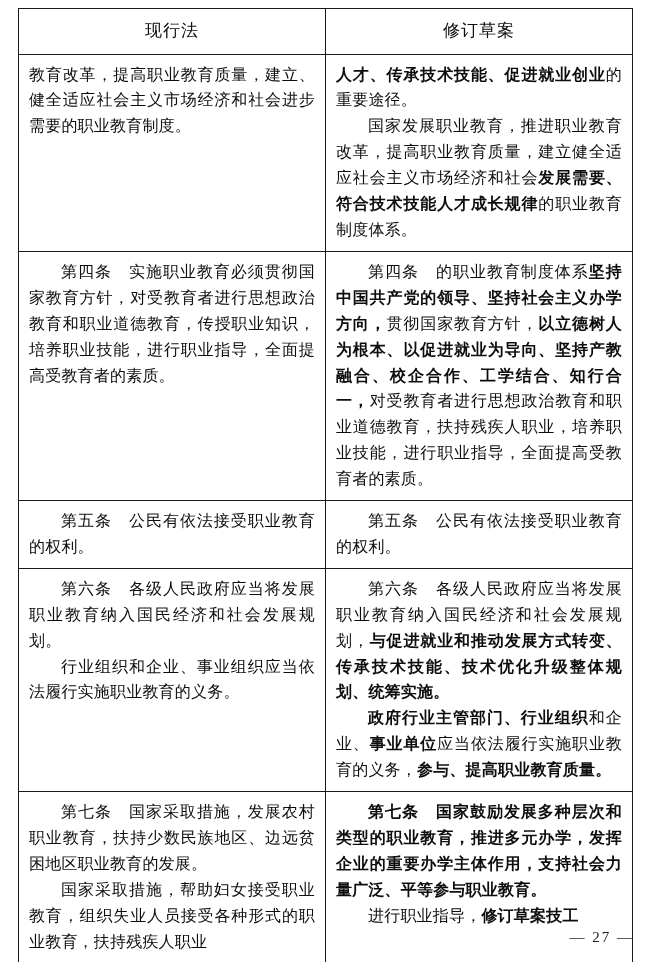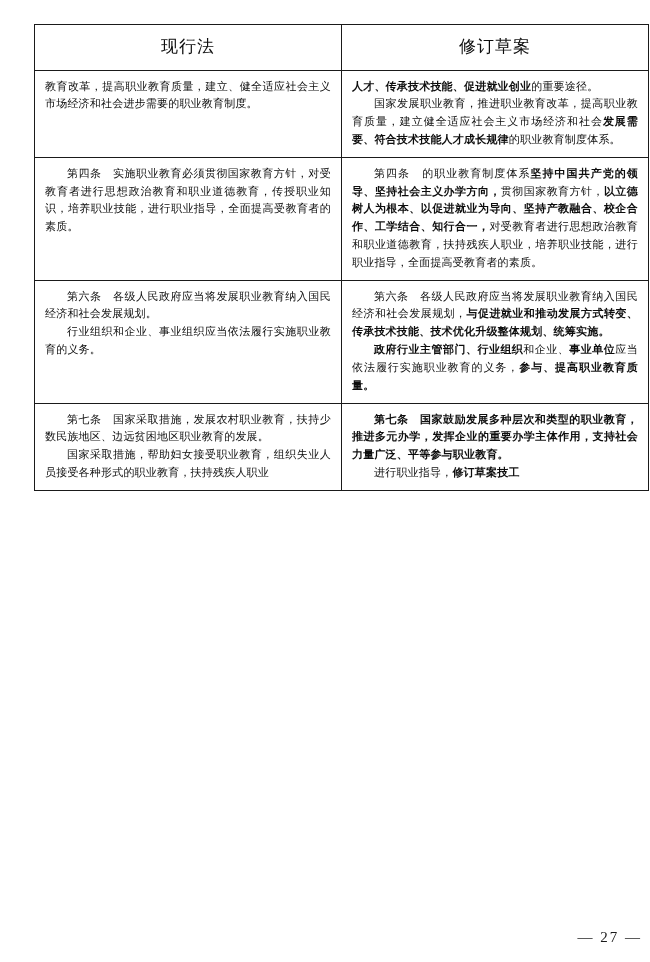--- a/index.html
+++ b/index.html
@@ -19,27 +19,27 @@
     position: relative;
     width: 650px;
     height: 962px;
     box-sizing: border-box;
     padding: 8px 18px 0 18px;
   }
   table.law-table {
     width: 614px;
     border-collapse: collapse;
     table-layout: fixed;
-    margin: 16px;
+    margin: 0;
   }
   table.law-table td, table.law-table th {
     border: 1px solid #1a1a1a;
     vertical-align: top;
     padding: 7px 10px 8px 10px;
-    font-size: 11px;
+    font-size: 16px;
     line-height: 1.62;
     letter-spacing: 0.2px;
     text-align: justify;
     text-justify: inter-ideograph;
   }
   table.law-table th {
     text-align: center;
     font-weight: normal;
     font-size: 17px;
     padding: 8px 10px 9px 10px;
@@ -52,21 +52,21 @@
   }
   p.ind {
     text-indent: 2em;
     font-family: Liberation Serif, serif;
   }
   .b {
     font-weight: bold;
   }
   .footer {
     position: absolute;
-    right: 8px;
+    right: 16px;
     bottom: 16px;
     font-size: 15px;
     letter-spacing: 2px;
     color: #1a1a1a;
   }
 </style>
 </head>
 <body>
 
 <div class="page">
@@ -94,20 +94,28 @@
         <tr>
           <td>
             <p class="ind"><span>第四条　实施职业教育必须贯彻国家教育方针，对受教育者进行思想政治教育和职业道德教育，传授职业知识，培养职业技能，进行职业指导，全面提高受教育者的素质。</span></p>
           </td>
           <td>
             <p class="ind"><span>第四条　的职业教育制度体系</span><span class="b">坚持中国共产党的领导、坚持社会主义办学方向，</span><span>贯彻国家教育方针，</span><span class="b">以立德树人为根本、以促进就业为导向、坚持产教融合、校企合作、工学结合、知行合一，</span><span>对受教育者进行思想政治教育和职业道德教育，扶持残疾人职业，培养职业技能，进行职业指导，全面提高受教育者的素质。</span></p>
           </td>
         </tr>
         <tr>
           <td>
+            <p class="ind"><span>第五条　公民有依法接受职业教育的权利。</span></p>
+          </td>
+          <td>
+            <p class="ind"><span>第五条　公民有依法接受职业教育的权利。</span></p>
+          </td>
+        </tr>
+        <tr>
+          <td>
             <p class="ind"><span>第六条　各级人民政府应当将发展职业教育纳入国民经济和社会发展规划。</span></p>
             <p class="ind"><span>行业组织和企业、事业组织应当依法履行实施职业教育的义务。</span></p>
           </td>
           <td>
             <p class="ind"><span>第六条　各级人民政府应当将发展职业教育纳入国民经济和社会发展规划，</span><span class="b">与促进就业和推动发展方式转变、传承技术技能、技术优化升级整体规划、统筹实施。</span></p>
             <p class="ind"><span class="b">政府行业主管部门、行业组织</span><span>和企业、</span><span class="b">事业单位</span><span>应当依法履行实施职业教育的义务，</span><span class="b">参与、提高职业教育质量。</span></p>
           </td>
         </tr>
         <tr>
           <td>

